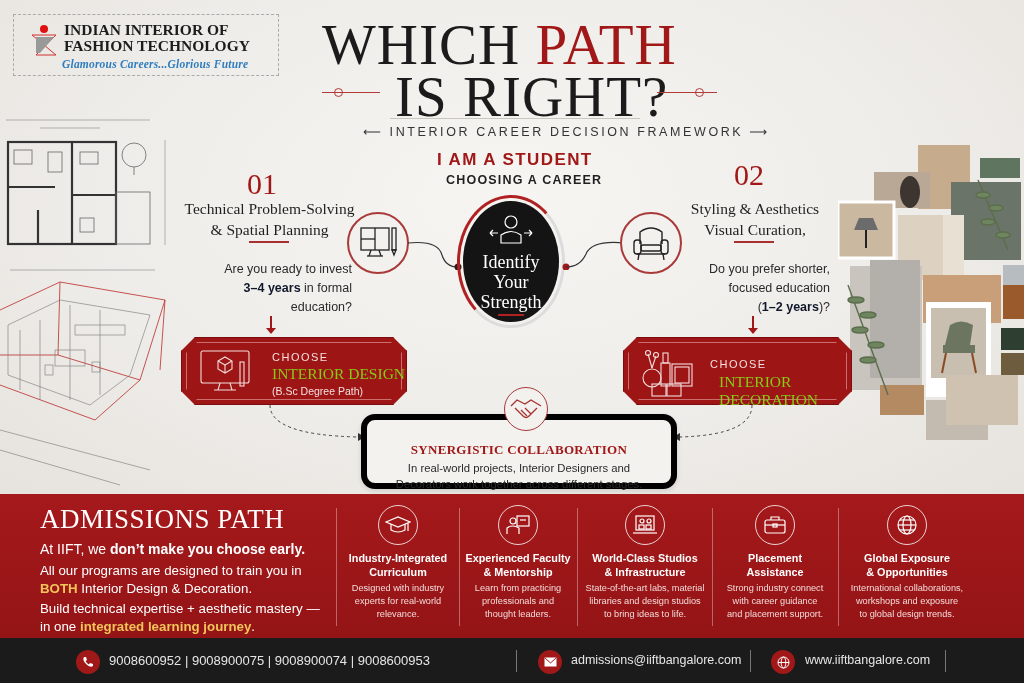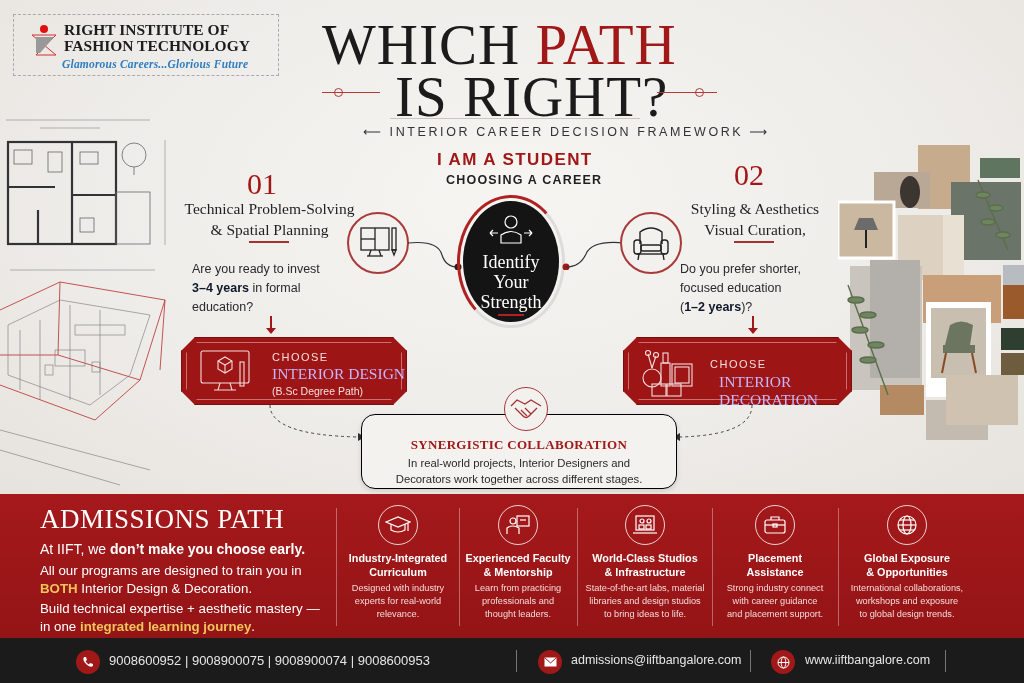--- a/index.html
+++ b/index.html
@@ -13,36 +13,36 @@
 .logo .tag{position:absolute;left:48px;top:43px;font-family:"Liberation Serif",serif;font-style:italic;font-weight:bold;font-size:11.5px;color:#2f7dc0;letter-spacing:.2px}
 .title1{position:absolute;left:322px;top:16px;font-size:57px;line-height:58px;letter-spacing:1px;color:#1b1b1b}
 .title1 .red{color:#a01818}
 .title2{position:absolute;left:395px;top:68px;font-size:57px;line-height:58px;letter-spacing:1px;color:#1b1b1b}
 .deco-line{position:absolute;height:1px;background:#b23a3a}
 .deco-dot{position:absolute;width:9px;height:9px;border:1px solid #b23a3a;border-radius:50%}
 .subtitle{position:absolute;left:363px;top:124px;font-size:12.5px;letter-spacing:2.6px;color:#333}
 .num{position:absolute;font-size:30px;color:#a01818}
 .stitle{position:absolute;font-size:15.5px;line-height:21px;color:#1f1f1f;text-align:center}
 .redbar{position:absolute;width:40px;height:2px;background:#a83030}
-.q{position:absolute;font-size:12.5px;line-height:19px;text-align:left;color:#2a2a2a}
+.q{position:absolute;font-size:12.5px;line-height:19px;text-align:right;color:#2a2a2a}
 .q b{color:#0f172a}
 .arrow-down{position:absolute;width:2px;height:14px;background:#a01818}
 .arrow-down:after{content:"";position:absolute;left:-4px;bottom:-4px;border-left:5px solid transparent;border-right:5px solid transparent;border-top:6px solid #a01818}
 .icon-circ{position:absolute;width:62px;height:62px;border-radius:50%;border:2px solid #a83a3a;background:#f3f1ee}
 .student1{position:absolute;left:437px;top:150px;font-size:17px;font-weight:bold;letter-spacing:1.4px;color:#a01818}
 .student2{position:absolute;left:446px;top:173px;font-size:12.5px;font-weight:bold;letter-spacing:1.2px;color:#1f1f1f}
 .hub-outer{position:absolute;left:457px;top:195px;width:108px;height:133px;border-radius:50%;border:3px solid #ddd}
 .hub-inner{position:absolute;left:463px;top:201px;width:96px;height:121px;border-radius:50%;background:#141414;color:#fff;text-align:center}
 .hub-inner .t{position:absolute;left:0;right:0;top:51px;font-size:18px;line-height:20px}
 .box{position:absolute;background:#9e1515;border:1px solid #7a0e0e;clip-path:polygon(14px 0,calc(100% - 14px) 0,100% 14px,100% calc(100% - 14px),calc(100% - 14px) 100%,14px 100%,0 calc(100% - 14px),0 14px);box-shadow:0 3px 6px rgba(0,0,0,.3)}
 .box .inset{position:absolute;left:4px;top:4px;right:4px;bottom:4px;border:1px solid rgba(255,220,220,.45);clip-path:polygon(11px 0,calc(100% - 11px) 0,100% 11px,100% calc(100% - 11px),calc(100% - 11px) 100%,11px 100%,0 calc(100% - 11px),0 11px)}
 .box .choose{position:absolute;font-size:11px;letter-spacing:1.5px;color:#f5dede}
-.box .main{position:absolute;font-size:15.5px;color:#c4b5fd}
+.box .main{position:absolute;font-size:15.5px;color:#84cc16}
 .box .sub{position:absolute;font-size:10.5px;color:#f5dede}
-.collab{position:absolute;left:361px;top:414px;width:316px;height:75px;border-radius:14px;background:#f3f2ef;border:1px solid #000000;box-shadow:0 2px 5px rgba(0,0,0,.12)}
+.collab{position:absolute;left:361px;top:414px;width:316px;height:75px;border-radius:14px;background:#f3f2ef;border:6px solid #000000;box-shadow:0 2px 5px rgba(0,0,0,.12)}
 .collab .h{position:absolute;left:0;right:0;top:22px;text-align:center;font-size:13px;font-weight:bold;color:#a01818;letter-spacing:.3px}
 .collab .p{position:absolute;left:0;right:0;top:40px;text-align:center;font-size:11.3px;line-height:16px;color:#2a2a2a}
 .hand{position:absolute;left:504px;top:387px;width:44px;height:44px;border-radius:50%;border:1.5px solid #a83a3a;background:#f3f1ee}
 .band{position:absolute;left:0;top:494px;width:1024px;height:144px;background:linear-gradient(180deg,#a5191b 0%,#941416 100%)}
 .adm{position:absolute;left:40px;top:504px;font-size:27px;color:#fff;letter-spacing:.5px}
 .adm-p{position:absolute;left:40px;color:#fff;font-size:13.3px;line-height:18px}
 .adm-p b{font-weight:bold}
 .adm-p .gold{color:#f2c45a;font-weight:bold}
 .vsep{position:absolute;top:508px;width:1px;height:118px;background:rgba(255,255,255,.35)}
 .feat{position:absolute;top:505px;width:118px;text-align:center;color:#fff}
@@ -148,21 +148,21 @@
   </g>
 </svg>
 
 <div class="logo">
   <svg class="mark" viewBox="0 0 28 32">
     <circle cx="14" cy="4" r="4" fill="#e01010"></circle>
     <polygon points="2,10 26,10 6,30 26,30" fill="none" stroke="#d03030" stroke-width="1"></polygon>
     <polygon points="6,12 24,12 10,28 6,28" fill="#999"></polygon>
   </svg>
   <div class="name">
-    <div>RIGHT INSTITUTE OF</div>
+    <div>INDIAN INTERIOR OF</div>
     <div>FASHION TECHNOLOGY</div>
   </div>
   <div class="tag">Glamorous Careers...Glorious Future</div>
 </div>
 
 <div class="title1 serif"><span>WHICH </span><span class="red">PATH</span></div>
 <div class="title2 serif">IS RIGHT?</div>
 <div class="deco-line" style="left:322px;top:92px;width:58px"></div>
 <div class="deco-dot" style="left:334px;top:88px"></div>
 <div class="deco-line" style="left:657px;top:92px;width:60px"></div>

